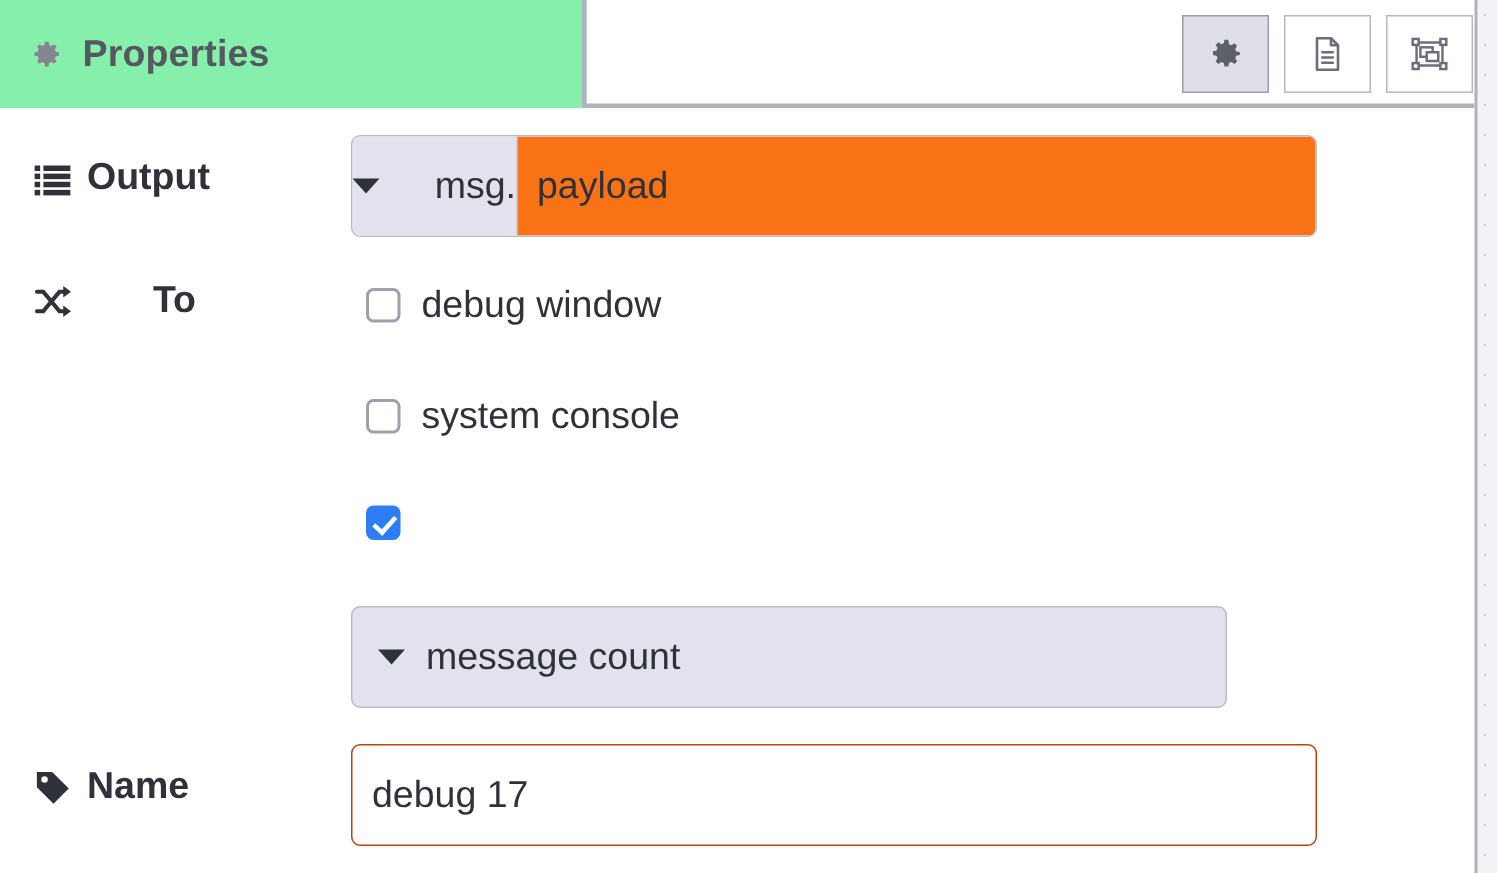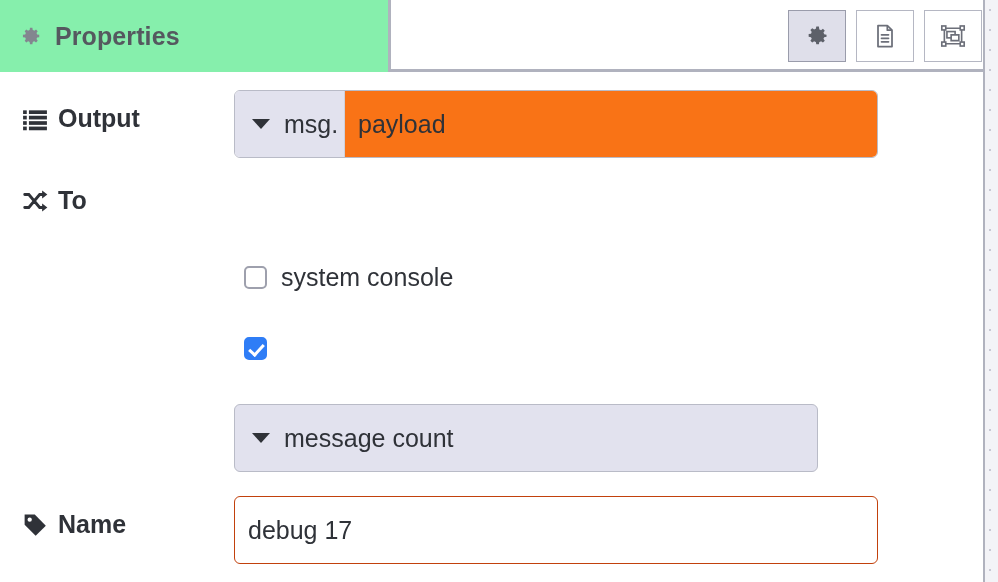--- a/index.html
+++ b/index.html
@@ -140,23 +140,23 @@
     background: #ffffff;
     display: flex;
     align-items: stretch;
     overflow: hidden;
   }
   #output-type-select {
     width: 110px;
     background: #e2e2ee;
     display: flex;
     align-items: center;
-    padding-left: 17px;
     box-sizing: border-box;
     border-right: 1px solid #cfd0da;
+    justify-content: space-between;
   }
   .caret {
     width: 0;
     height: 0;
     border-left: 9px solid transparent;
     border-right: 9px solid transparent;
     border-top: 10px solid #2f3238;
     margin-right: 14px;
     flex: none;
   }
@@ -170,21 +170,21 @@
     display: flex;
     align-items: center;
     padding-left: 13px;
     font-size: 25px;
     color: #2f3238;
     background: #f97316;
   }
 
   
   #row-to { top: 186px; height: 36px; }
-  #row-to .row-label { top: 0; }
+  #row-to .row-label { top: 0; gap: 44px; }
 
   .checkbox-row {
     position: absolute;
     left: 244px;
     display: flex;
     align-items: center;
   }
   .cbx {
     width: 23px;
     height: 23px;
@@ -335,20 +335,24 @@
     <div class="row-label">
       <svg class="lbl-icon" viewBox="0 0 24 24">
         <path fill="none" stroke="#2f3238" stroke-width="2.6" stroke-linecap="round" d="M2.5 6h3.8l10 12h3.4M2.5 18h3.8l10-12h3.4"></path>
         <path fill="#2f3238" d="M18.6 2.4 23.4 6l-4.8 3.6z"></path>
         <path fill="#2f3238" d="M18.6 14.4 23.4 18l-4.8 3.6z"></path>
       </svg>
       <span class="lbl-text">To</span>
     </div>
   </div>
 
+  <div class="checkbox-row" id="cbxrow-debug-window">
+    <span class="cbx"></span>
+    <span class="cbx-label">debug window</span>
+  </div>
 
   <div class="checkbox-row" id="cbxrow-system-console">
     <span class="cbx"></span>
     <span class="cbx-label">system console</span>
   </div>
 
   <div class="checkbox-row" id="cbxrow-node-status">
     <span class="cbx checked"></span>
   </div>
 

